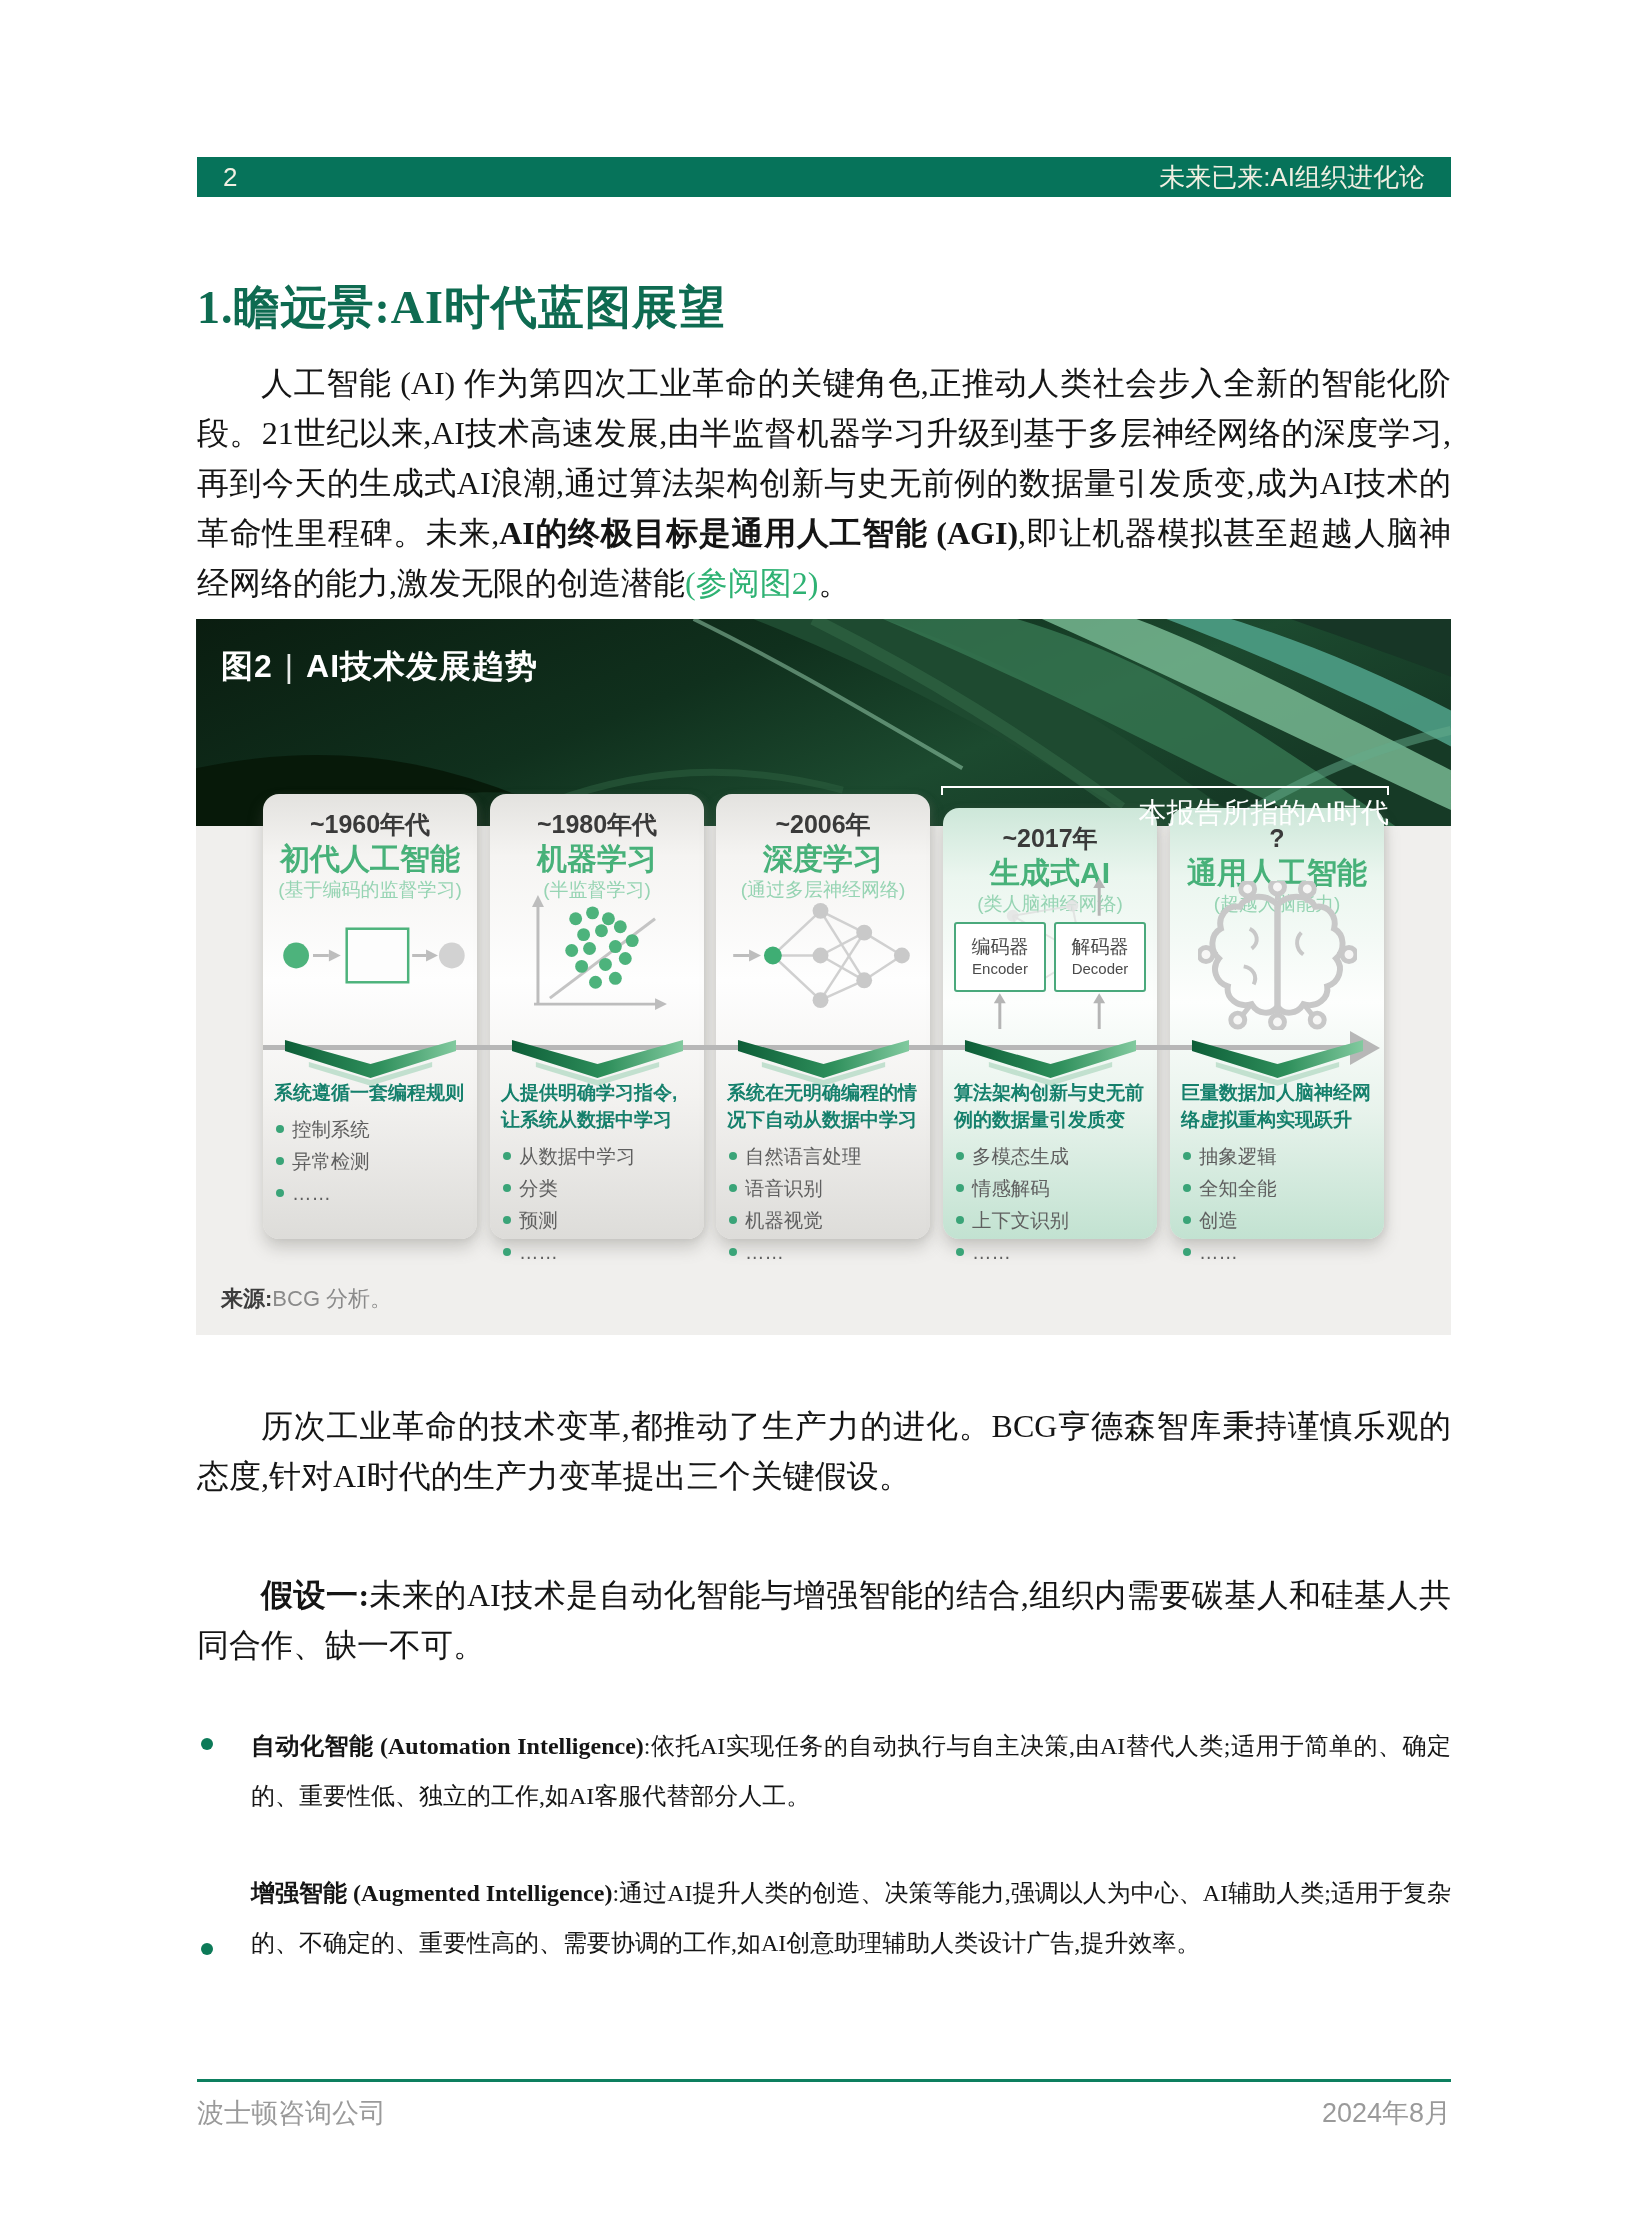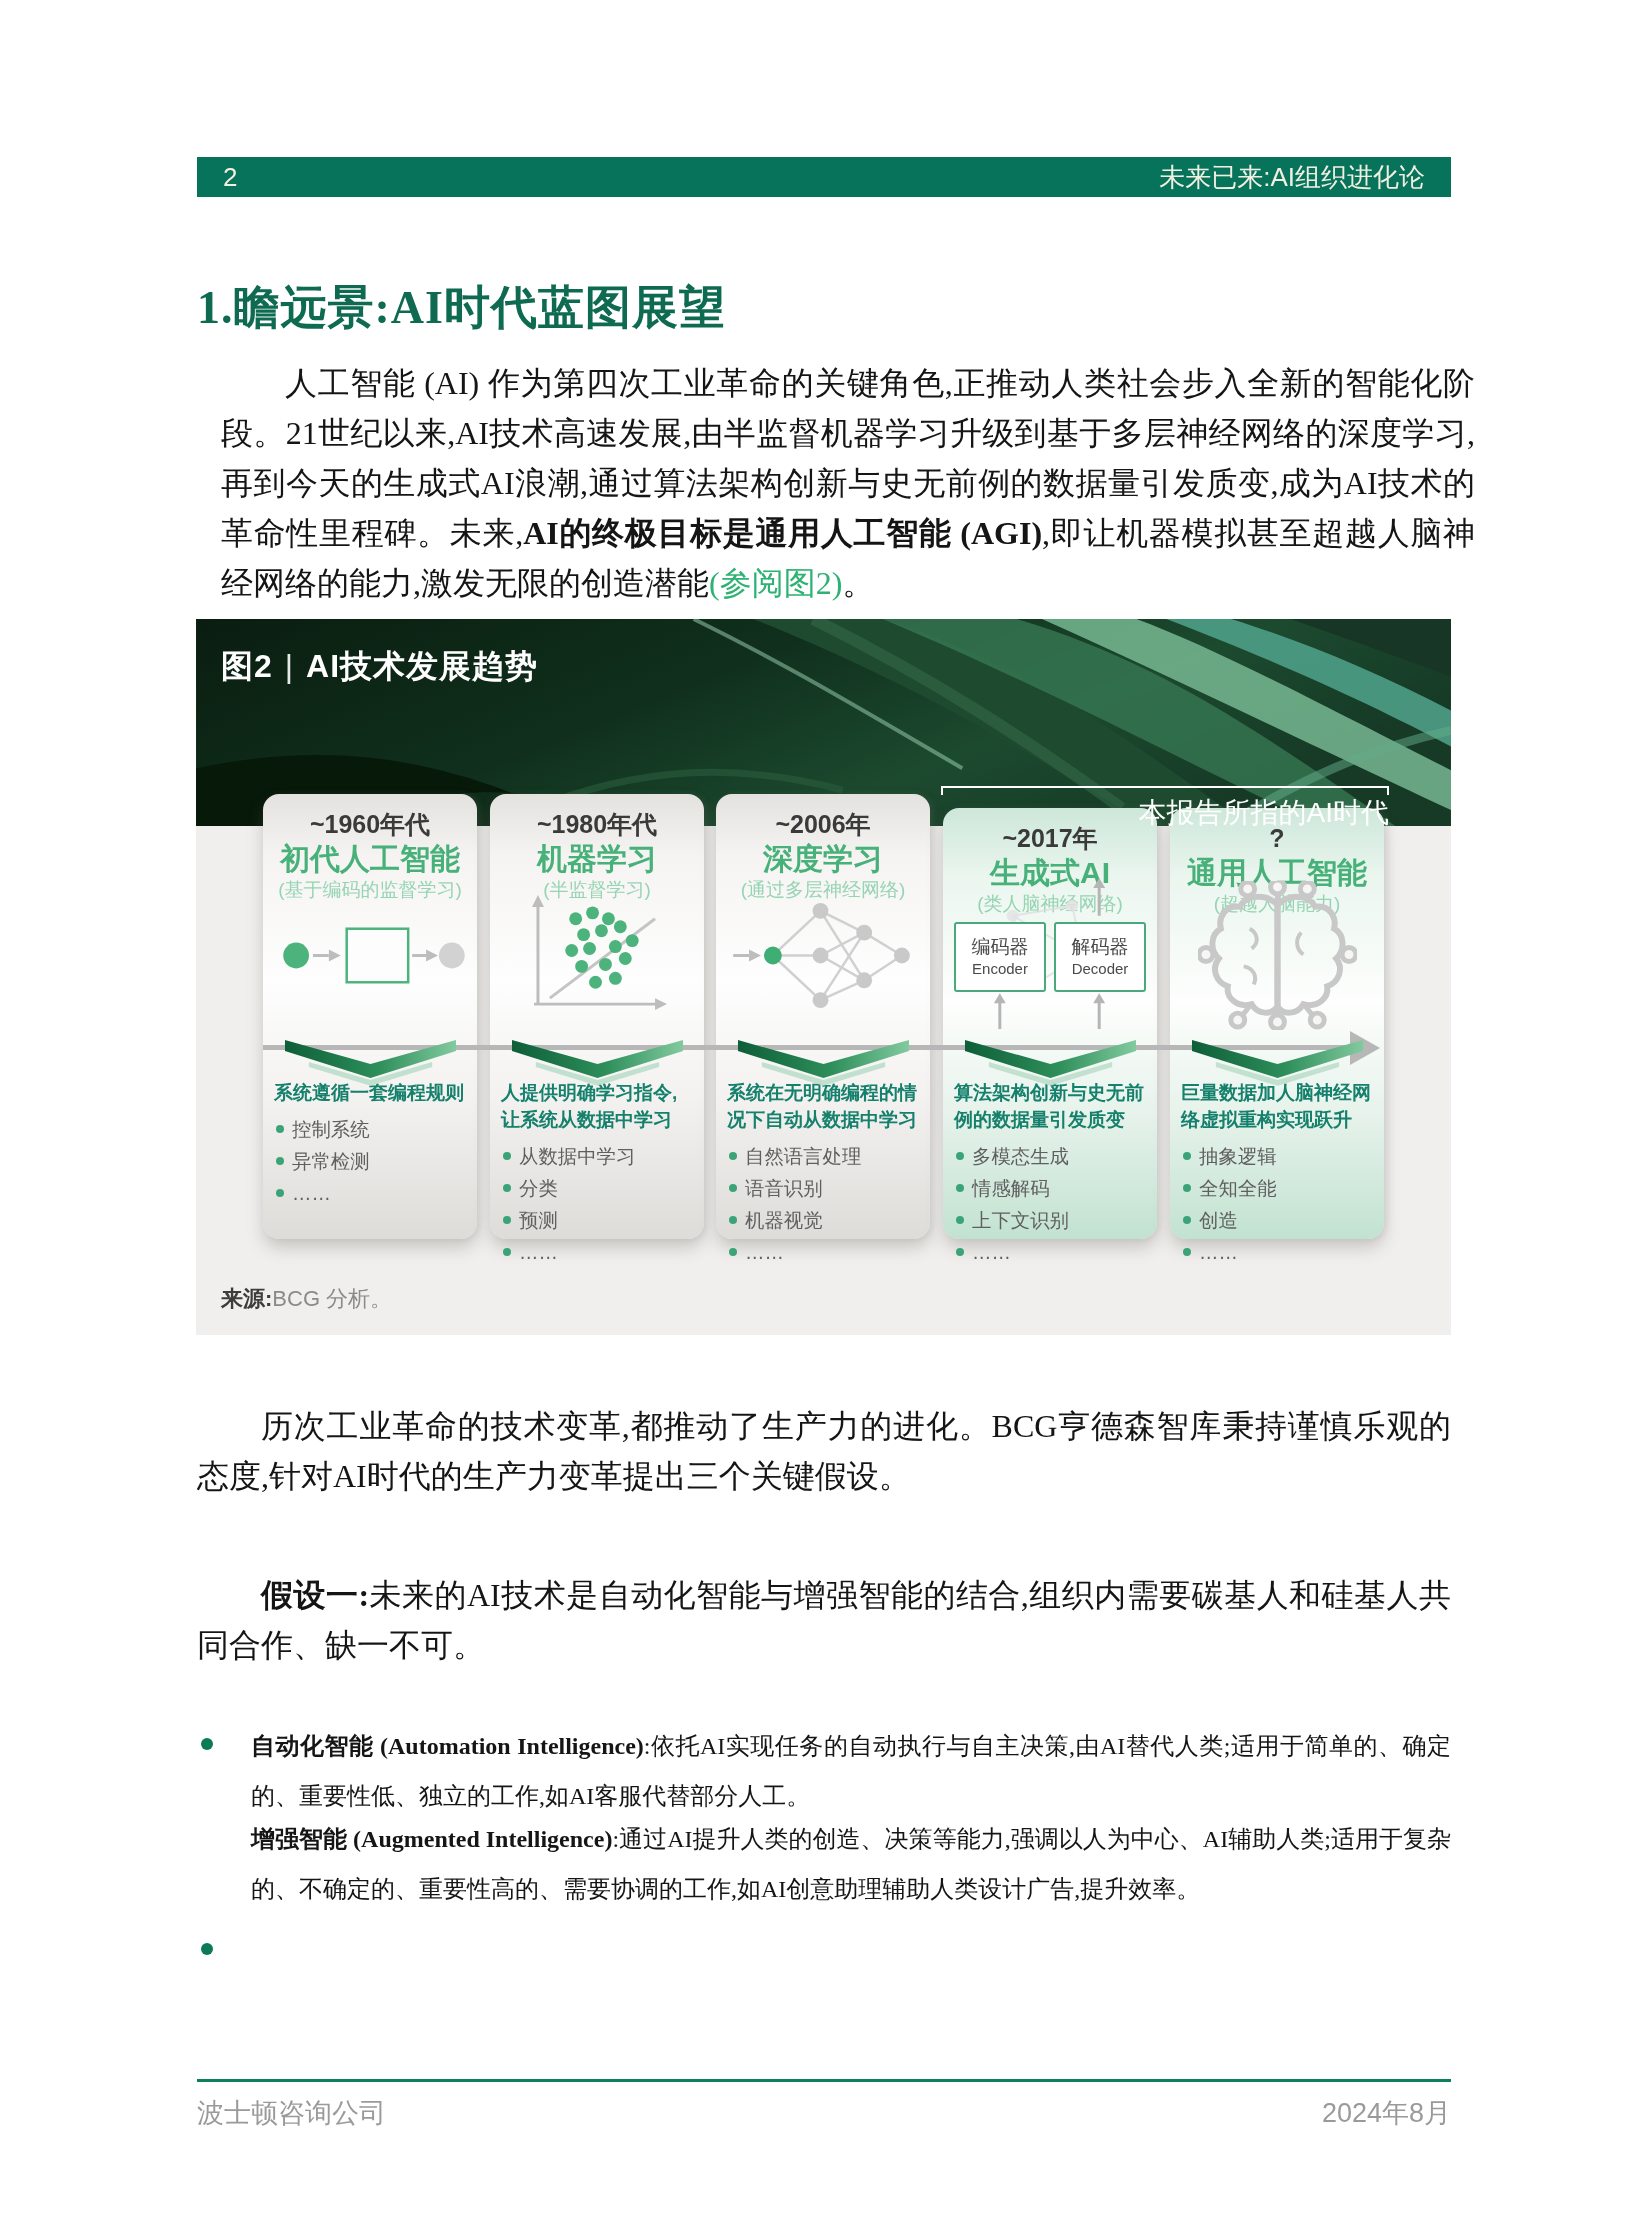--- a/index.html
+++ b/index.html
@@ -14,24 +14,24 @@
           display:flex;align-items:center;justify-content:space-between;box-sizing:border-box;padding:0 26px;
           font-family:"Liberation Sans","DejaVu Sans",sans-serif;color:#f1efe2;font-size:26px;}
   
   .sec-title{position:absolute;left:197px;top:277px;width:1254px;font-size:46px;font-weight:bold;
              color:var(--section);letter-spacing:1px;}
   
   .para{position:absolute;left:197px;width:1254px;font-size:32px;line-height:50px;text-align:justify;}
   .para.indent{text-indent:64px;}
   .b{font-weight:bold;}
   .g{color:var(--link);}
-  .p1{top:358px;margin-left:24px;} .p2{top:1401px;font-family:Liberation Serif, serif;} .p3{top:1570px;}
+  .p1{top:358px;} .p2{top:1401px;font-family:Liberation Serif, serif;} .p3{top:1570px;}
   .blt-dot{position:absolute;left:201px;width:12px;height:12px;border-radius:50%;background:#0c7a58;}
   .blt-text{position:absolute;left:251px;width:1200px;font-size:24px;line-height:50px;text-align:justify;}
-  .bt1{top:1721px;} .bt2{top:1814px;}
+  .bt1{top:1721px;} .bt2{top:1868px;}
   .bd1{top:1738px;} .bd2{top:1943px;}
   
   .figure{position:absolute;left:196px;top:619px;width:1255px;height:716px;background:var(--figbg);
           font-family:"Liberation Sans","DejaVu Sans",sans-serif;}
   .hero{position:absolute;left:0;top:0;width:1255px;height:207px;overflow:hidden;}
   .fig-title{position:absolute;left:25px;top:26px;color:#fff;font-size:32px;font-weight:bold;z-index:3;letter-spacing:1px;}
   .fig-div{margin:0 12px;font-weight:normal;opacity:.9;}
   .era-note{position:absolute;left:745px;top:127px;width:448px;text-align:right;color:#fff;font-size:28px;z-index:3;margin-top:48px;}
   .bracket{position:absolute;left:745px;top:167px;width:448px;height:9px;z-index:3;
            border-top:2px solid #fff;border-left:2px solid #fff;border-right:2px solid #fff;box-sizing:border-box;}

